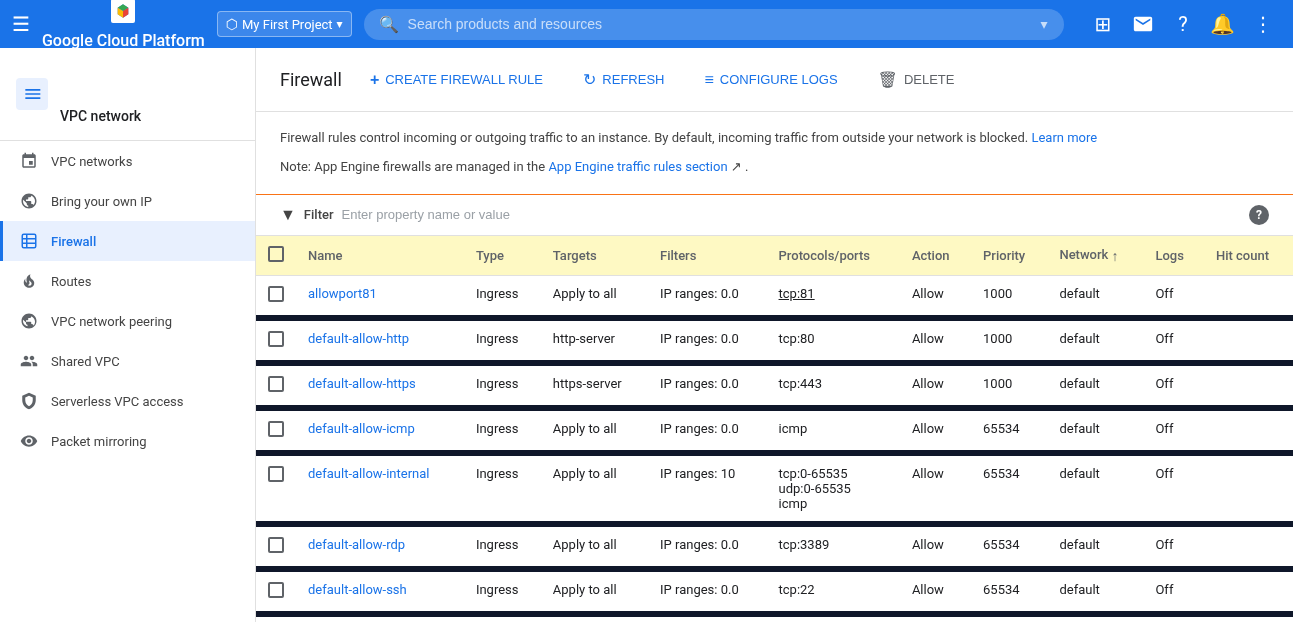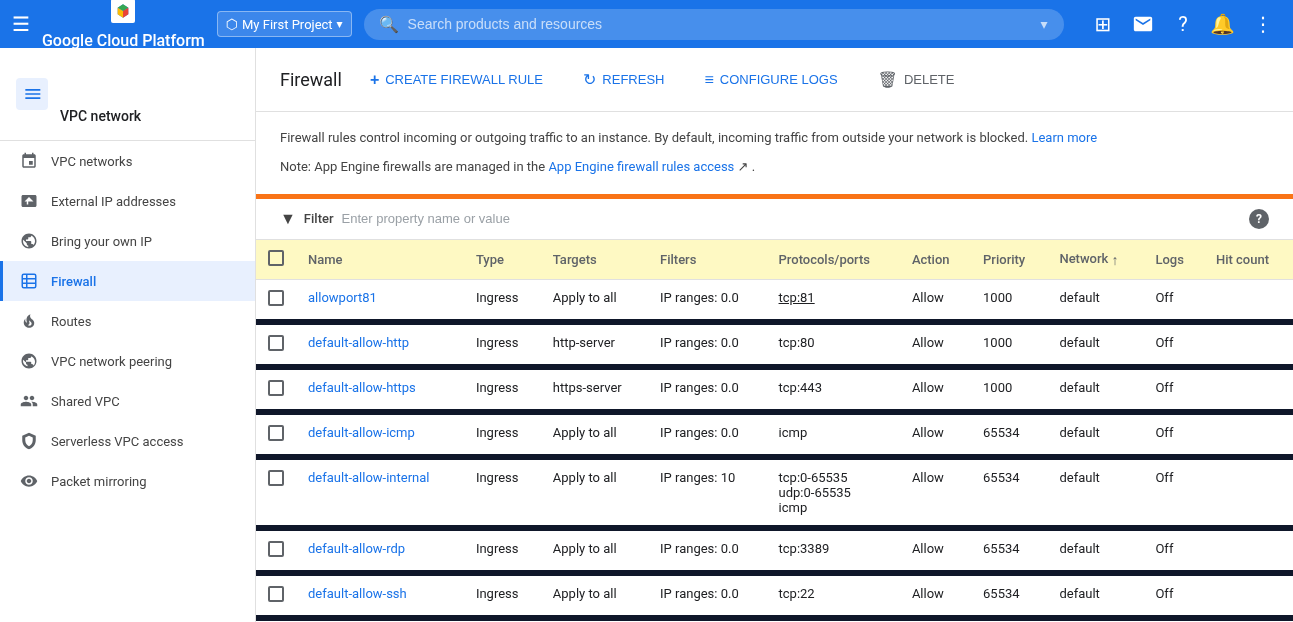--- a/index.html
+++ b/index.html
@@ -123,21 +123,21 @@
       font-size: 13px;
       color: #1a73e8;
       border-radius: 4px;
       font-weight: 500;
     }
     .toolbar-btn.danger { color: #5f6368; }
 
     
     .info-section {
       padding: 16px 24px;
-      border-bottom: 5px solid #f97316;
+      border-bottom: 1px solid #f97316;
       font-size: 13px;
       color: #444;
       line-height: 1.6;
     }
     .info-section a { color: #1a73e8; text-decoration: none; }
 
     
     .filter-bar {
       display: flex; align-items: center; gap: 8px;
       padding: 10px 24px;
@@ -236,28 +236,20 @@
       <span class="sidebar-header-title">VPC network</span>
     </div>
 
     <div class="sidebar-item">
       <div class="sidebar-item-icon">
         <svg width="18" height="18" viewBox="0 0 24 24" fill="#5f6368">
             <path d="M17 12h-5v5h5v-5zM16 1v2H8V1H6v2H5c-1.11 0-1.99.9-1.99 2L3 19c0 1.1.89 2 2 2h14c1.1 0 2-.9 2-2V5c0-1.1-.9-2-2-2h-1V1h-2zm3 18H5V8h14v11z"></path>
           </svg>
       </div>
       <span>VPC networks</span>
-    </div>
-    <div class="sidebar-item">
-      <div class="sidebar-item-icon">
-        <svg width="18" height="18" viewBox="0 0 24 24" fill="#5f6368">
-            <path d="M20 4H4c-1.1 0-2 .9-2 2v12c0 1.1.9 2 2 2h16c1.1 0 2-.9 2-2V6c0-1.1-.9-2-2-2zm-5 11.5v-3h-4v4H9v-4H6l6-6 6 6h-3v3h-1.5z"></path>
-          </svg>
-      </div>
-      <span>External IP addresses</span>
     </div>
     <div class="sidebar-item">
       <div class="sidebar-item-icon">
         <svg width="18" height="18" viewBox="0 0 24 24" fill="#5f6368">
             <path d="M12 2C6.48 2 2 6.48 2 12s4.48 10 10 10 10-4.48 10-10S17.52 2 12 2zm-1 17.93c-3.95-.49-7-3.85-7-7.93 0-.62.08-1.21.21-1.79L9 15v1c0 1.1.9 2 2 2v1.93zm6.9-2.54c-.26-.81-1-1.39-1.9-1.39h-1v-3c0-.55-.45-1-1-1H8v-2h2c.55 0 1-.45 1-1V7h2c1.1 0 2-.9 2-2v-.41c2.93 1.19 5 4.06 5 7.41 0 2.08-.8 3.97-2.1 5.39z"></path>
           </svg>
       </div>
       <span>Bring your own IP</span>
     </div>
     <div class="sidebar-item active">
@@ -335,21 +327,21 @@
       </button>
     </div>
 
     <div class="info-section">
       <p>
         <span>Firewall rules control incoming or outgoing traffic to an instance. By default, incoming traffic from outside your network is blocked.</span>
         <a href="#">Learn more</a>
       </p>
       <p style="margin-top:8px;">
         <span>Note: App Engine firewalls are managed in the</span>
-        <a href="#">App Engine firewall rules access</a>
+        <a href="#">App Engine traffic rules section</a>
         <span> ↗</span>
         <span>.</span>
       </p>
     </div>
 
     <div class="filter-bar">
       <span style="color:#444;font-size:16px;">▼</span>
       <span class="filter-label">Filter</span>
       <input class="filter-input" type="text" placeholder="Enter property name or value" style="">
       <div class="filter-help">?</div>

